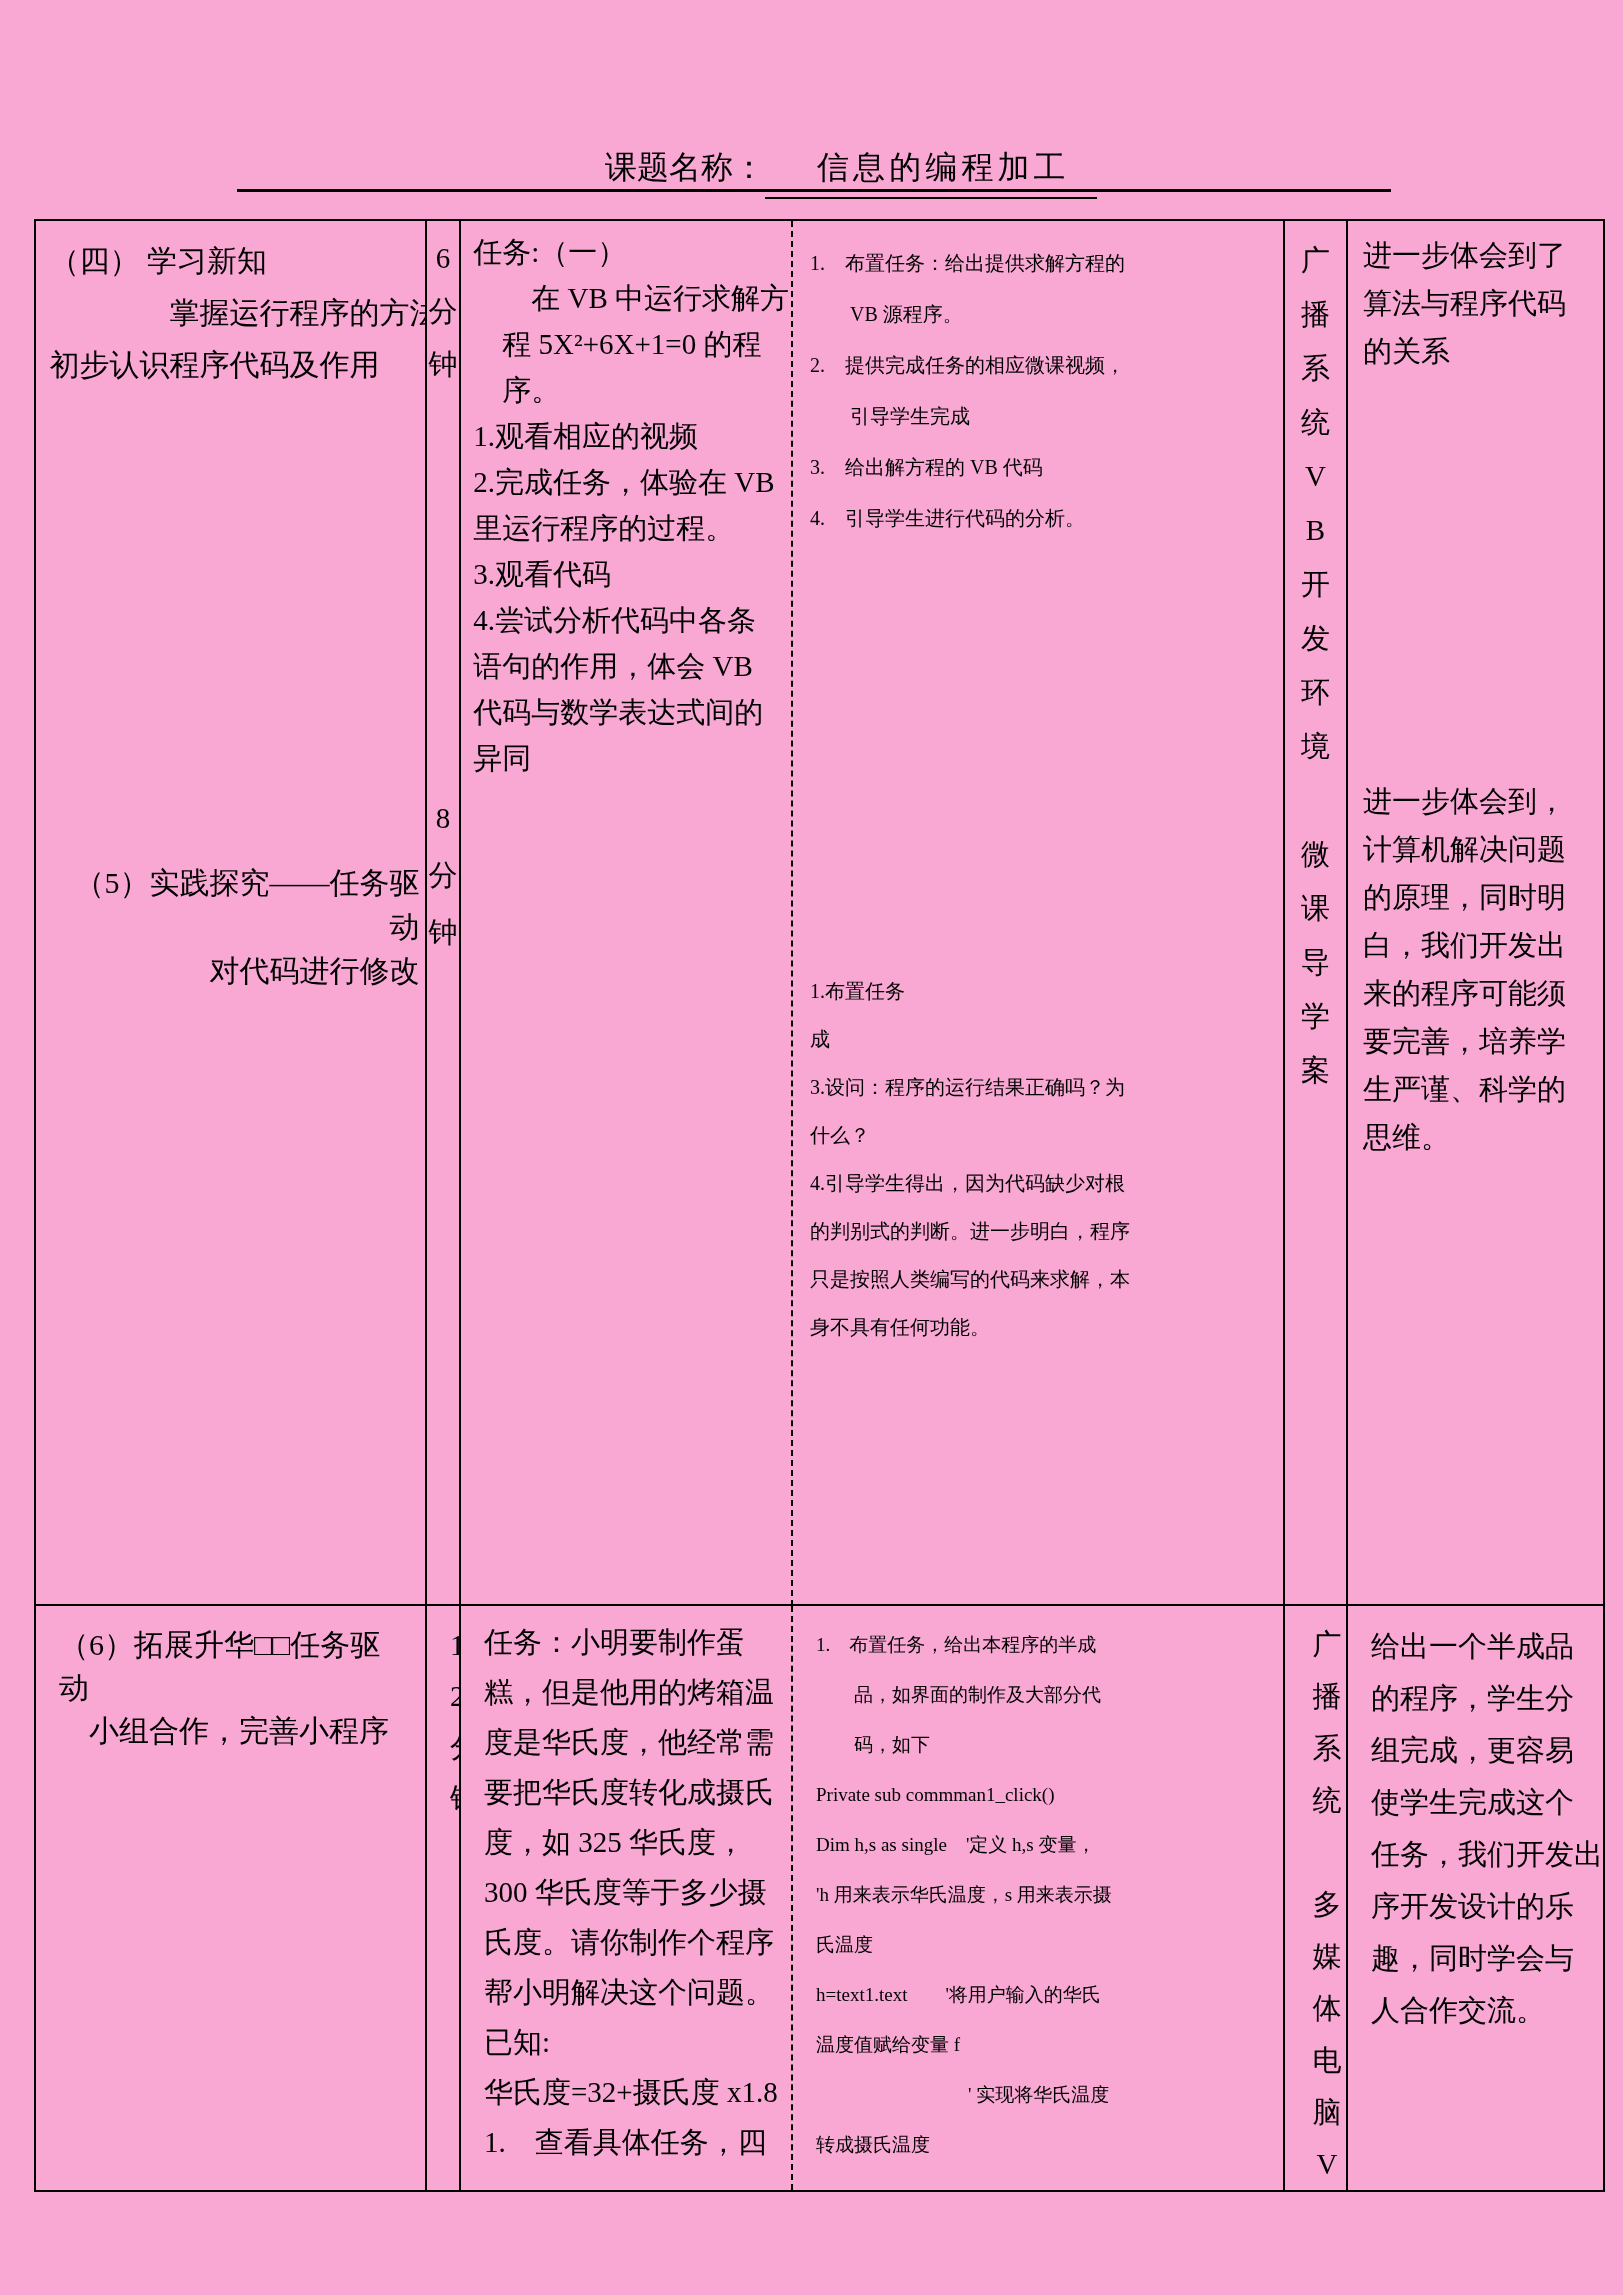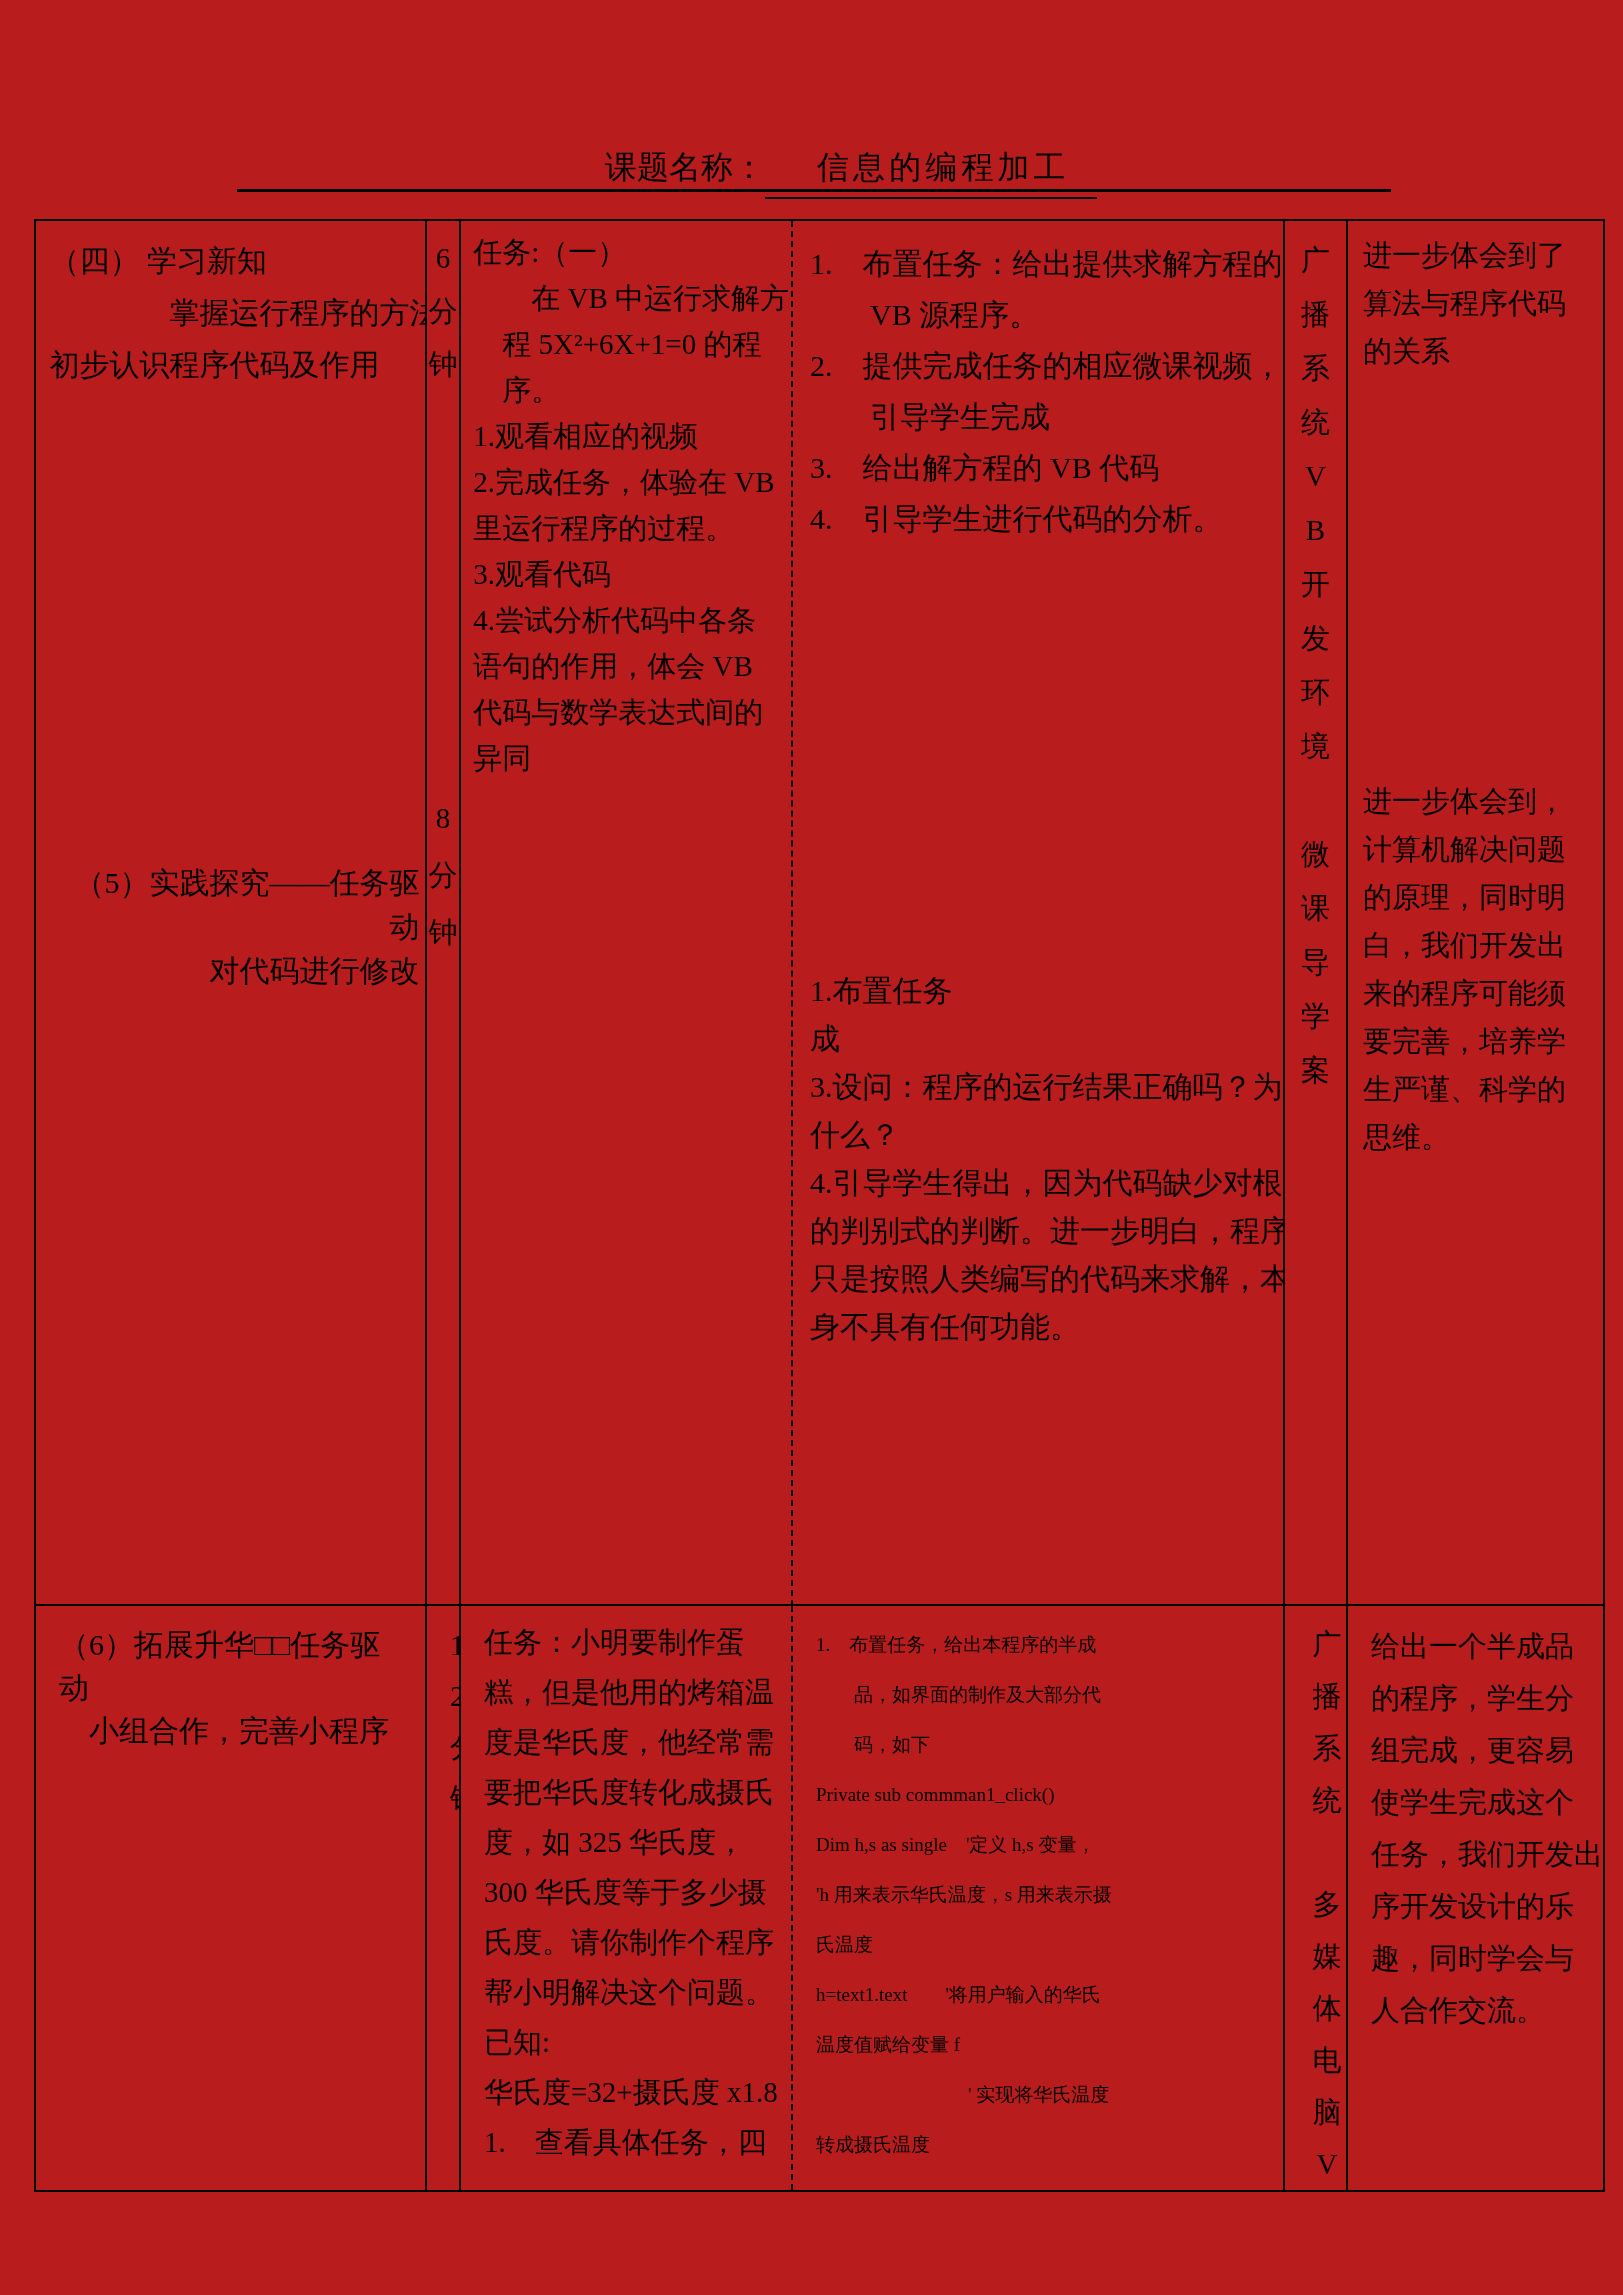--- a/index.html
+++ b/index.html
@@ -1,16 +1,16 @@
 <!DOCTYPE html>
 <html style="font-size:11px"><head>
 <meta charset="utf-8">
 <style>
   html,body{margin:0;padding:0;background:#888;}
-  .page{position:relative;width:1623px;height:2295px;background:#b91c1c;color:#000;
+  .page{position:relative;width:1623px;height:2295px;background:#f9a8d4;color:#000;
         font-family:"Liberation Serif","DejaVu Serif",serif;overflow:hidden;}
   
   .title-row{position:absolute;left:605px;top:146px;font-size:32px;white-space:pre;}
   .title-value{display:inline-block;border-bottom:2.7px solid #000;padding:0 27px 6.8px 52px;letter-spacing:4.1px;}
   .rule{position:absolute;left:237px;top:189px;width:1154px;height:3.4px;background:#000;}
   
   .sheet{position:absolute;left:34px;top:219px;width:1571px;height:1973px;border:2.7px solid #000;
          box-sizing:border-box;display:grid;
          grid-template-columns:391px 34px 332px 492px 63px 1fr;
          grid-template-rows:1385px 1fr;}
@@ -26,21 +26,21 @@
   .c-r1c1 .ln{line-height:52px;}
   .c-r1c1 .b2{margin-top:470px;}
   .c-r1c1 .b2 .ln{line-height:44px;text-align:right;}
   .c-r1c2{padding-top:11px;}
   .c-r1c2 .ln{line-height:53px;}
   .c-r1c2 .b2{margin-top:399px;}
   .c-r1c2 .b2 .ln{line-height:57px;}
   .c-r1c3{padding:8.2px 0 0 12.3px;}
   .c-r1c3 .ln{line-height:46px;}
   .c-r1c3 .b2{margin-top:188px;}
-  .c-r1c4{padding:17px 5.5px 0 17px;font-size:30px;}
+  .c-r1c4{padding:17px 5.5px 0 17px;font-size:20px;}
   .c-r1c4 .ln{line-height:51px;}
   .c-r1c4 .b2{margin-top:423px;}
   .c-r1c4 .b2 .ln{line-height:48px;}
   .c-r1c5{padding-top:12.3px;}
   .c-r1c5 .ln{line-height:54px;}
   .c-r1c6{padding:10.2px 5.5px 0 15px;}
   .c-r1c6 .ln{line-height:48px;}
   .c-r1c6 .b2{margin-top:402px;}
   
   .c-r2c1{padding:17px 5.5px 0 13.6px;font-size:30px;}

